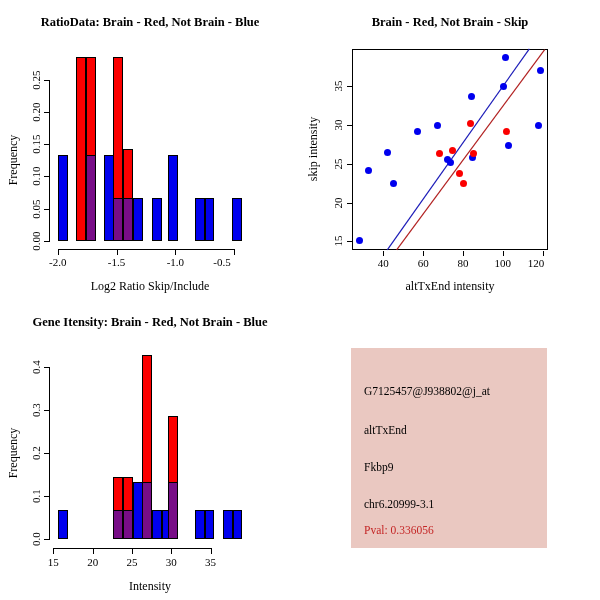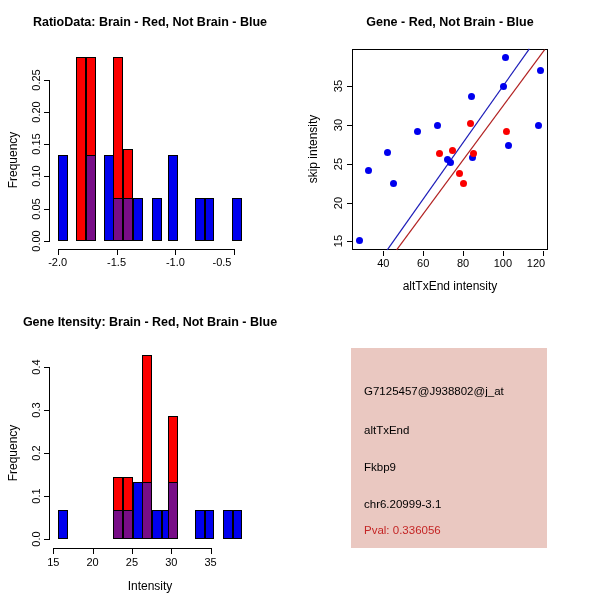--- a/index.html
+++ b/index.html
@@ -1,35 +1,36 @@
 <!DOCTYPE html>
 <html><head>
 <meta charset="utf-8">
 <style>
   html,body{margin:0;padding:0;background:#ffffff;}
   #canvas{position:relative;width:600px;height:600px;background:#ffffff;
           font-family:"Liberation Sans",sans-serif;color:#000;overflow:hidden;}
-  .panel{position:absolute;width:300px;height:300px;}
+  .panel{position:absolute;width:300px;height:300px;font-family:Liberation Serif, serif;}
   .abs{position:absolute;font-size:11px;white-space:nowrap;}
   .rot{transform:translate(-50%,-50%) rotate(-90deg);transform-origin:center;}
   .ctr{transform:translateX(-50%);}
   .ptitle{position:absolute;text-align:center;font-weight:bold;font-size:12.5px;white-space:nowrap;}
   .axlab{position:absolute;font-size:12px;white-space:nowrap;}
   .axlab.xc{text-align:center;}
   .infobox{position:absolute;}
   .iline{position:absolute;left:64px;font-size:11.5px;white-space:nowrap;}
 </style>
 </head>
 <body>
 
 <div id="canvas">
 
   <div class="panel" style="left:0;top:0">
     <div class="ptitle" style="left:0;top:15px;width:300px">RatioData: Brain - Red, Not Brain - Blue</div>
     <div class="axlab rot" style="left:13px;top:160px">Frequency</div>
+    <div class="axlab xc" style="left:0;top:279px;width:300px">Log2 Ratio Skip/Include</div>
     <div class="plot-body" id="body-hist-ratio">
         <div class="abs" style="left: 49.3px; top: 80.025px; width: 1px; height: 161.675px; background: rgb(0, 0, 0);"></div>
         <div class="abs" style="left: 57.7px; top: 249.3px; width: 177.55px; height: 1px; background: rgb(0, 0, 0);"></div>
         <div class="abs" style="left: 44.3px; top: 240.7px; width: 5px; height: 1px; background: rgb(0, 0, 0);"></div>
         <div class="abs rot" style="left: 36px; top: 240.7px;">0.00</div>
         <div class="abs" style="left: 44.3px; top: 208.565px; width: 5px; height: 1px; background: rgb(0, 0, 0);"></div>
         <div class="abs rot" style="left: 36px; top: 208.565px;">0.05</div>
         <div class="abs" style="left: 44.3px; top: 176.43px; width: 5px; height: 1px; background: rgb(0, 0, 0);"></div>
         <div class="abs rot" style="left: 36px; top: 176.43px;">0.10</div>
         <div class="abs" style="left: 44.3px; top: 144.295px; width: 5px; height: 1px; background: rgb(0, 0, 0);"></div>
@@ -58,21 +59,21 @@
         <div class="abs" style="left: 85.948px; top: 56.8878px; width: 10.0045px; height: 183.812px; background: rgb(251, 0, 0); border: 1px solid rgb(0, 0, 0); box-sizing: border-box;"></div>
         <div class="abs" style="left: 113.372px; top: 56.8878px; width: 9.8868px; height: 183.812px; background: rgb(251, 0, 0); border: 1px solid rgb(0, 0, 0); box-sizing: border-box;"></div>
         <div class="abs" style="left: 123.259px; top: 148.794px; width: 10.0045px; height: 91.9061px; background: rgb(251, 0, 0); border: 1px solid rgb(0, 0, 0); box-sizing: border-box;"></div>
         <div class="abs" style="left: 85.948px; top: 155.221px; width: 10.0045px; height: 85.4791px; background: rgb(120, 13, 135); border: 1px solid rgb(0, 0, 0); box-sizing: border-box;"></div>
         <div class="abs" style="left: 113.372px; top: 197.639px; width: 9.8868px; height: 43.0609px; background: rgb(120, 13, 135); border: 1px solid rgb(0, 0, 0); box-sizing: border-box;"></div>
         <div class="abs" style="left: 123.259px; top: 197.639px; width: 10.0045px; height: 43.0609px; background: rgb(120, 13, 135); border: 1px solid rgb(0, 0, 0); box-sizing: border-box;"></div>
       </div>
   </div>
 
   <div class="panel" style="left:300px;top:0">
-    <div class="ptitle" style="left:0;top:15px;width:300px">Gene - Red, Not Brain - Blue</div>
+    <div class="ptitle" style="left:0;top:15px;width:300px">Brain - Red, Not Brain - Skip</div>
     <div class="axlab rot" style="left:13px;top:149px">skip intensity</div>
     <div class="axlab xc" style="left:0;top:279px;width:300px">altTxEnd intensity</div>
     <div class="plot-body" id="body-scatter">
         <div class="abs" style="left: 51.7px; top: 49px; width: 196.6px; height: 201px; border: 1px solid rgb(0, 0, 0); box-sizing: border-box;"></div>
         <div class="abs" style="left: 83.3px; top: 250.5px; width: 1px; height: 5px; background: rgb(0, 0, 0);"></div>
         <div class="abs ctr" style="left: 83.3px; top: 257px;">40</div>
         <div class="abs" style="left: 123.15px; top: 250.5px; width: 1px; height: 5px; background: rgb(0, 0, 0);"></div>
         <div class="abs ctr" style="left: 123.15px; top: 257px;">60</div>
         <div class="abs" style="left: 163px; top: 250.5px; width: 1px; height: 5px; background: rgb(0, 0, 0);"></div>
         <div class="abs ctr" style="left: 163px; top: 257px;">80</div>

